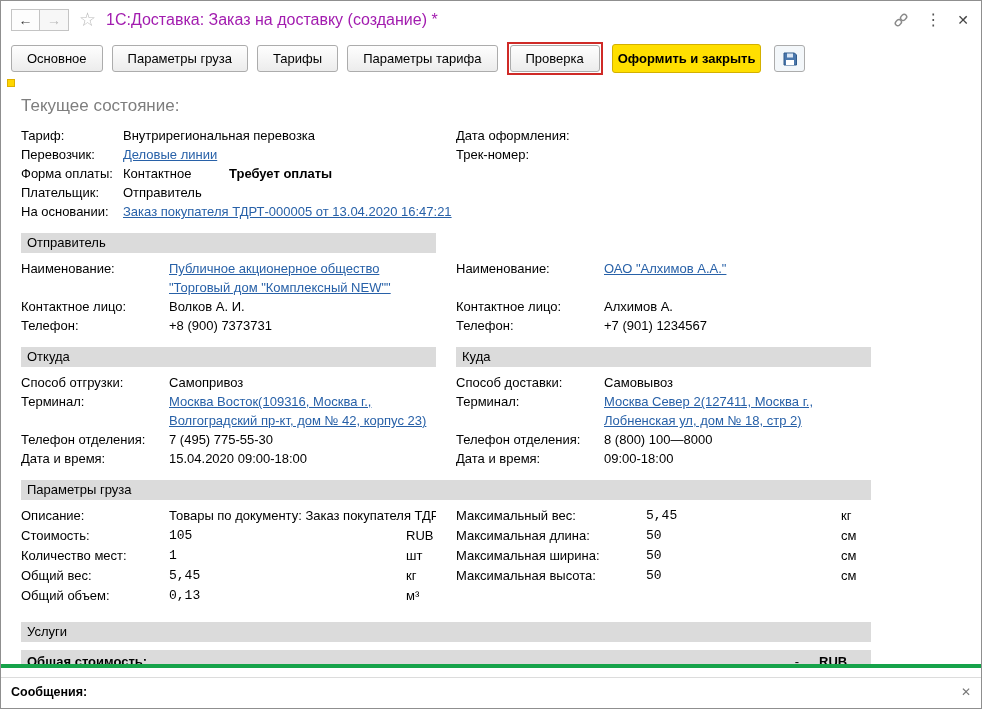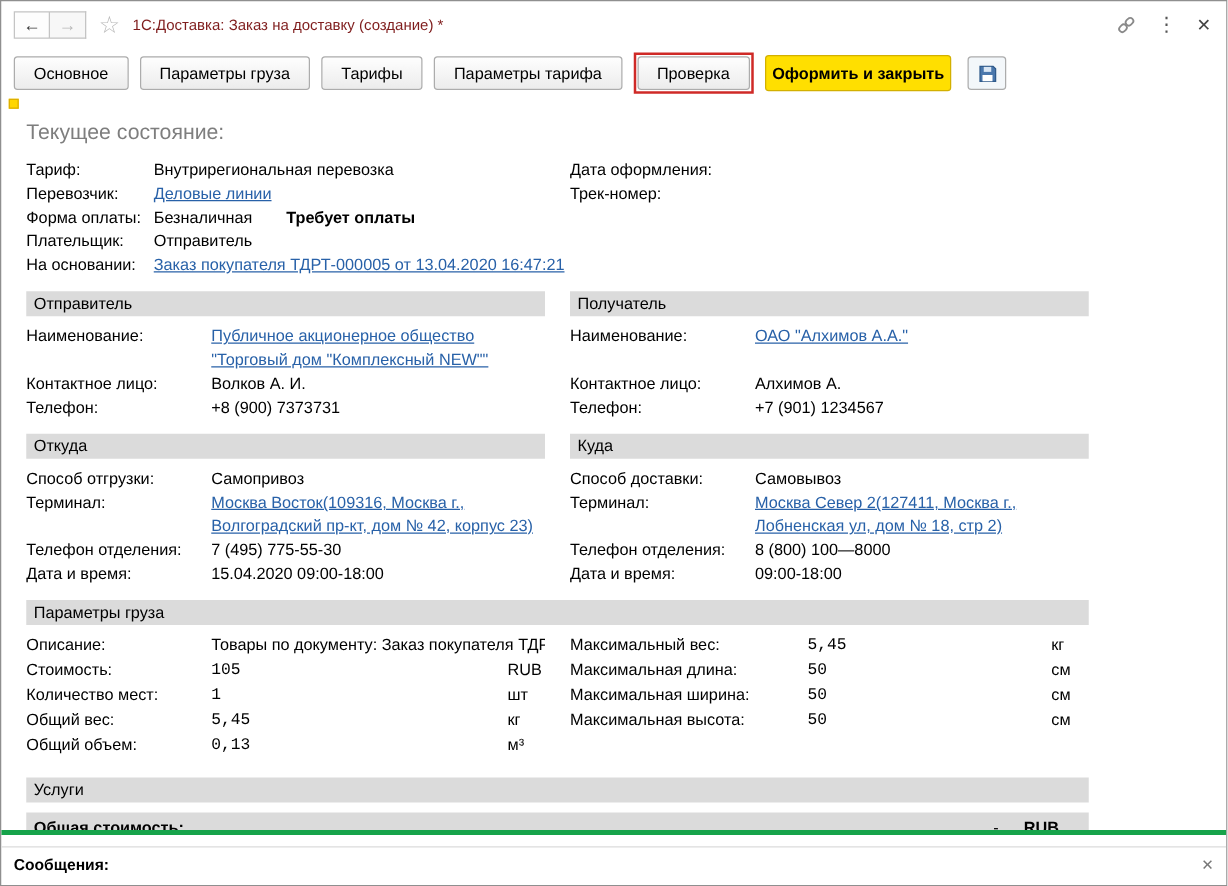--- a/index.html
+++ b/index.html
@@ -10,21 +10,21 @@
             display:flex; flex-direction:column; position:relative; overflow:hidden; }
 
   
   .titlebar { height:37px; display:flex; align-items:center; gap:8px; padding:0 12px 0 10px; flex-shrink:0; }
   .nav { display:flex; }
   .nav-btn { width:29px; height:22px; border:1px solid #C4C4C4; background:#FDFDFD;
              display:flex; align-items:center; justify-content:center; font-size:14px; cursor:pointer; }
   .nav-btn.fwd { border-left:none; color:#B9B9B9; background:#F7F7F7; }
   .nav-btn.back { color:#3A3A3A; }
   .star { font-size:19px; color:#B9B9B9; margin:0 2px; cursor:pointer; }
-  .title { flex:1; font-size:12px; color:#7f1d1d; white-space:nowrap; overflow:hidden; }
+  .title { flex:1; font-size:16px; color:#a21caf; white-space:nowrap; overflow:hidden; }
   .tb-right { display:flex; align-items:center; gap:16px; }
   .tb-icon { cursor:pointer; display:flex; align-items:center; }
   .dots { font-size:16px; color:#555; }
   .closex { font-size:14px; color:#444; }
 
   
   .toolbar { display:flex; align-items:center; gap:9px; padding:4px 10px 9px; flex-shrink:0; }
   .tab-btn { padding:5px 15px; font-size:13px; color:#000; border:1px solid #ACACAC; border-radius:3px;
              background:linear-gradient(#FEFEFE,#ECECEC); cursor:pointer; font-family:inherit; }
   .check-wrap { border:2px solid #CF2A27; padding:1px; display:inline-flex; }
@@ -136,21 +136,21 @@
         <div class="row">
           <span class="lbl">Тариф:</span>
           <span>Внутрирегиональная перевозка</span>
         </div>
         <div class="row">
           <span class="lbl">Перевозчик:</span>
           <span class="lnk">Деловые линии</span>
         </div>
         <div class="row">
           <span class="lbl">Форма оплаты:</span>
-          <span class="state-val-fixed">Безналичная</span>
+          <span class="state-val-fixed">Контактное</span>
           <span class="bold">Требует оплаты</span>
         </div>
         <div class="row">
           <span class="lbl">Плательщик:</span>
           <span>Отправитель</span>
         </div>
         <div class="row">
           <span class="lbl">На основании:</span>
           <span class="lnk">Заказ покупателя ТДРТ-000005 от 13.04.2020 16:47:21</span>
         </div>
@@ -162,21 +162,20 @@
         </div>
         <div class="row">
           <span class="lbl">Трек-номер:</span>
           <span></span>
         </div>
       </div>
     </div>
 
     <div class="cols">
       <div class="col sechdr">Отправитель</div>
-      <div class="col sechdr">Получатель</div>
     </div>
     <div class="cols">
       <div class="col">
         <div class="row name-row">
           <span class="lbl">Наименование:</span>
           <span class="lnk">Публичное акционерное общество "Торговый дом "Комплексный NEW""</span>
         </div>
         <div class="row">
           <span class="lbl">Контактное лицо:</span>
           <span>Волков А. И.</span>

